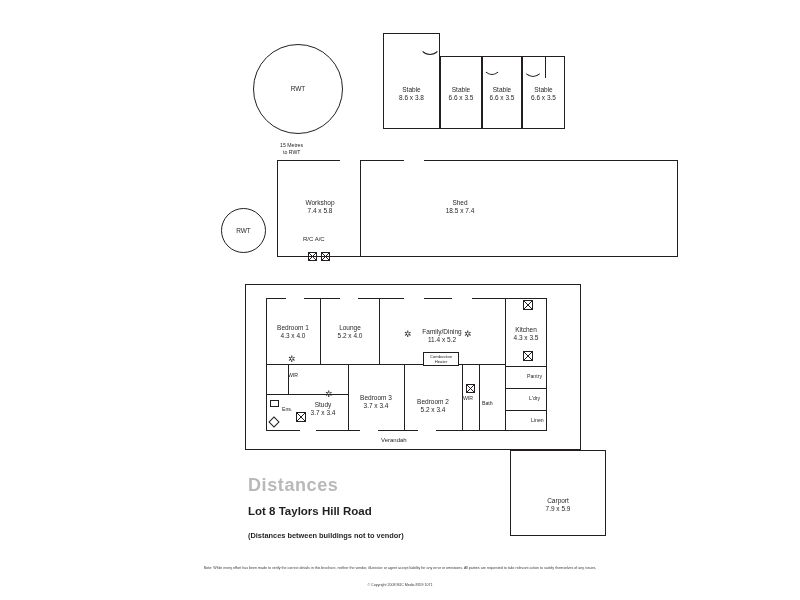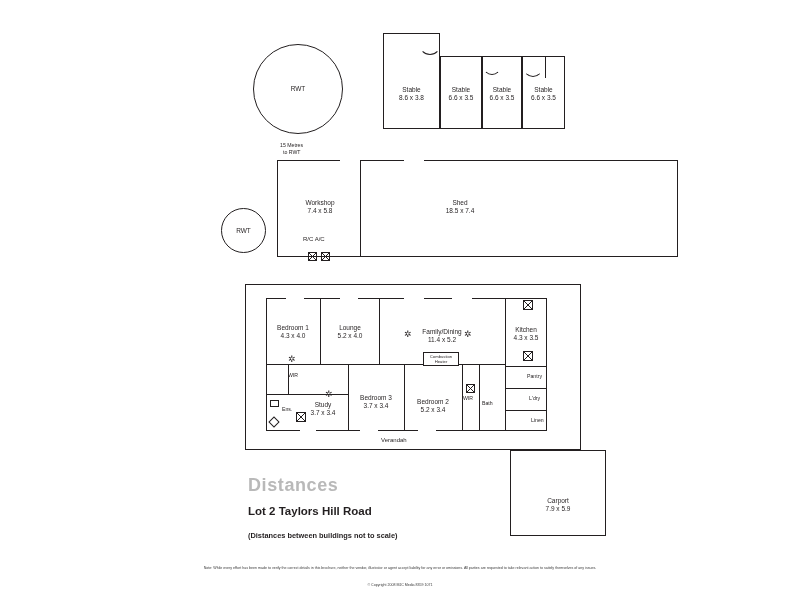--- a/index.html
+++ b/index.html
@@ -285,19 +285,19 @@
 
   <div class="tiny" style="left:288px; top:372px;">WIR</div>
   <div class="tiny" style="left:282px; top:406px;">Ens.</div>
   <div class="tiny" style="left:463px; top:395px;">WIR</div>
   <div class="tiny" style="left:482px; top:400px;">Bath</div>
   <div class="tiny" style="left:527px; top:373px;">Pantry</div>
   <div class="tiny" style="left:529px; top:395px;">L'dry</div>
   <div class="tiny" style="left:531px; top:417px;">Linen</div>
 
   <div class="title-suburb" style="left:248px; top:475px;">Distances</div>
-  <div class="title-addr" style="left:248px; top:505px;">Lot 2 Taylors Hill Road</div>
-  <div class="title-note" style="left:248px; top:531px;">(Distances between buildings not to scale)</div>
+  <div class="title-addr" style="left:248px; top:505px;">Lot 8 Taylors Hill Road</div>
+  <div class="title-note" style="left:248px; top:531px;">(Distances between buildings not to vendor)</div>
 
   <div class="disclaimer" style="left:140px; top:566px;">Note:  While every effort has been made to verify the correct details in this brochure, neither the vendor, illustrator or agent accept liability for any error or omissions.  All parties are requested to take relevant  action to satisfy themselves of any issues.</div>
   <div class="copyright" style="left:140px; top:583px;">© Copyright 2008  MJC Media 8359 1071</div>
 
 </div>
 
 </body></html>

